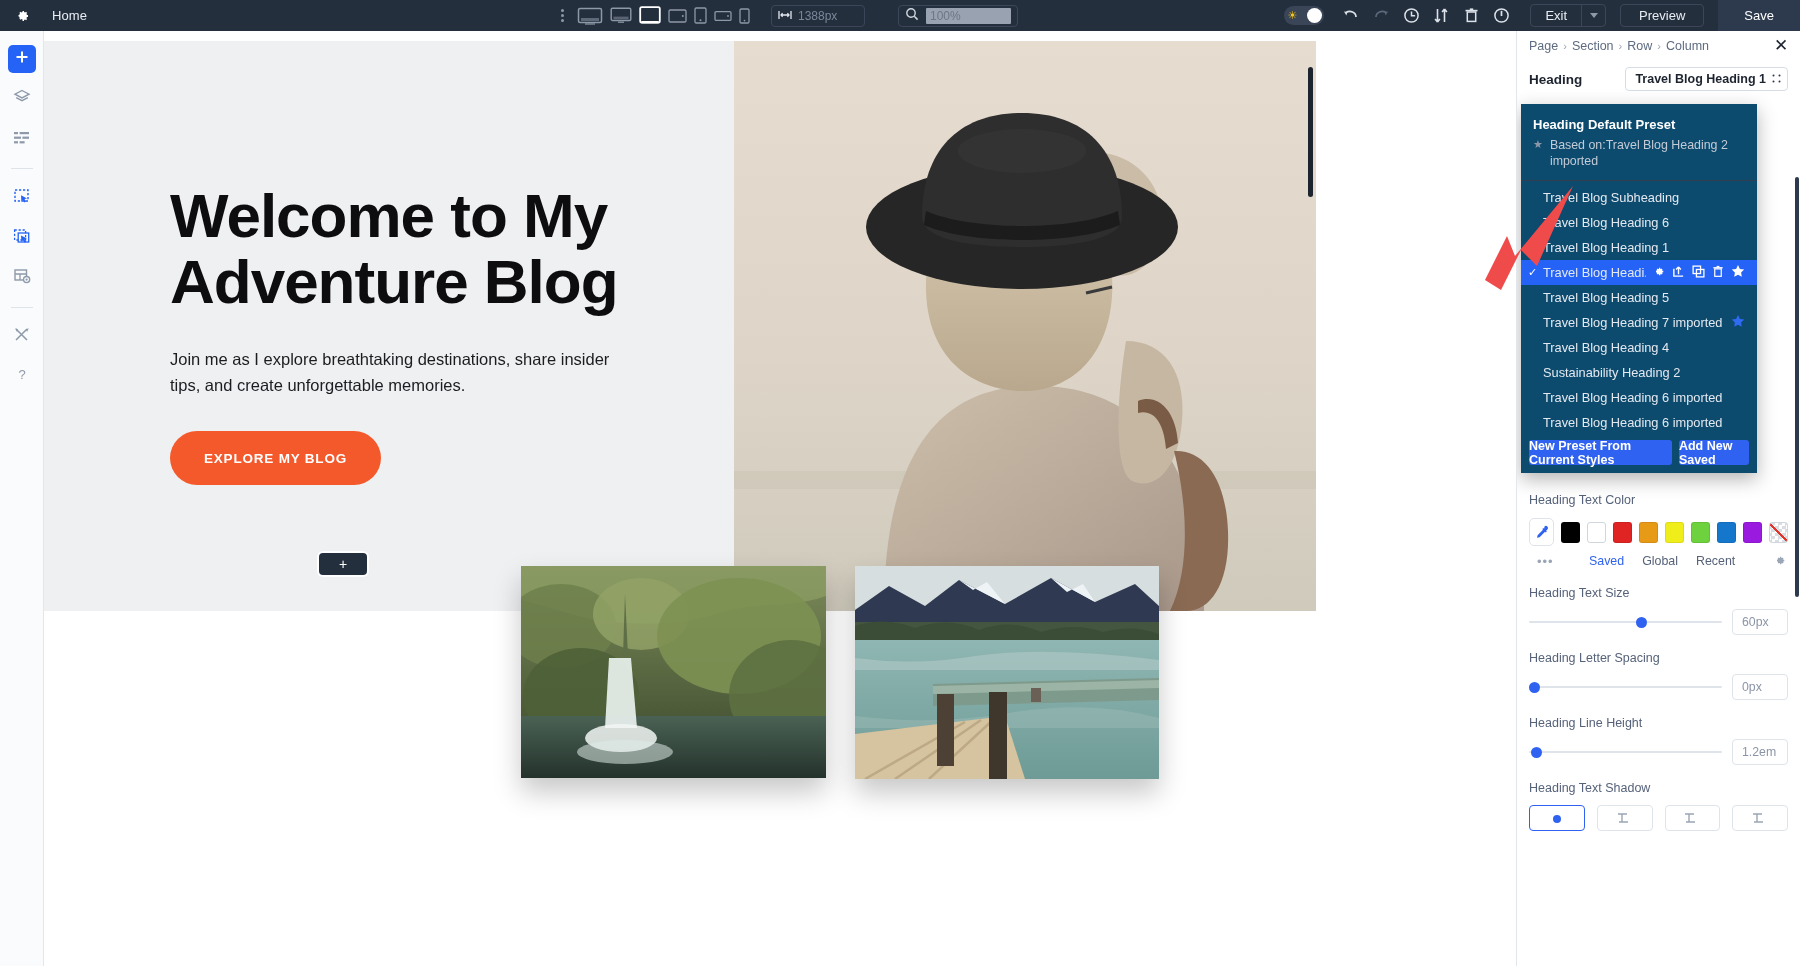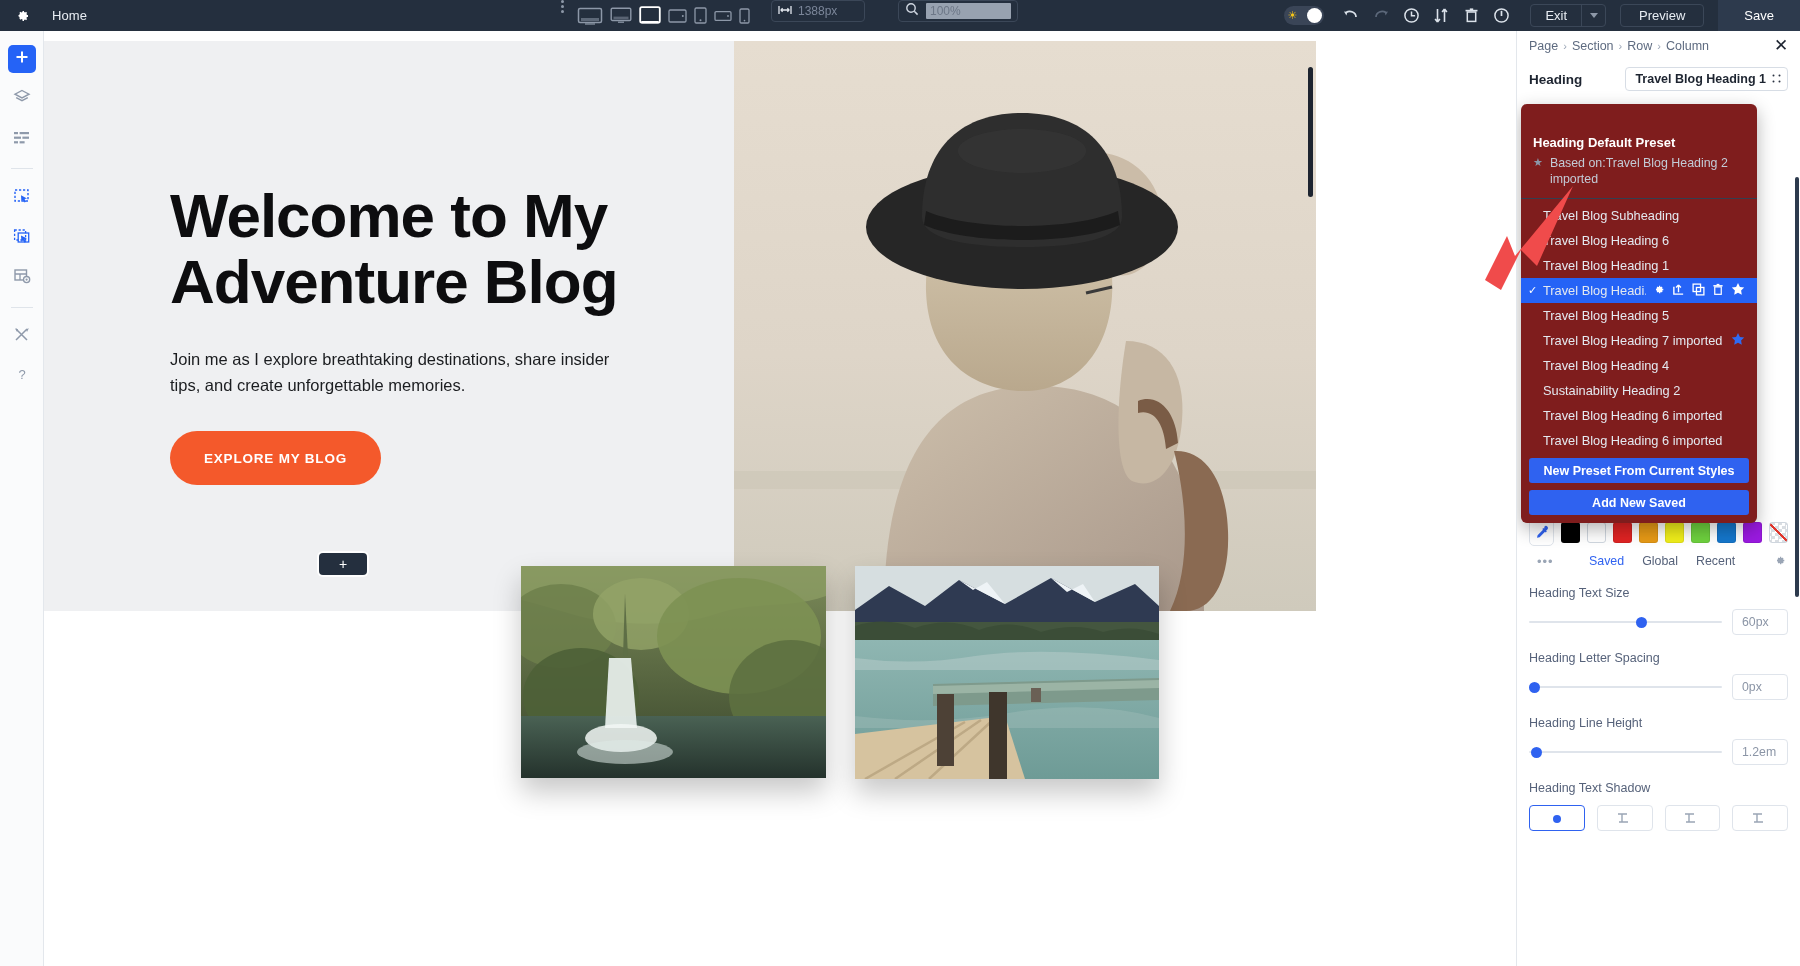--- a/index.html
+++ b/index.html
@@ -17,21 +17,21 @@
     display: flex; align-items: center;
     color: #ffffff;
     z-index: 50;
   }
   #topbar .tb-left { display: flex; align-items: center; padding-left: 12px; gap: 20px; }
   #topbar .gear-btn { width: 20px; height: 20px; display:flex; align-items:center; justify-content:center; cursor:pointer; }
   #topbar .page-name { font-size: 13px; color: #e8edf3; letter-spacing: .1px; }
 
   #topbar .tb-center {
     position: absolute; left: 555px; top: 0; height: 31px;
-    display: flex; gap: 7px;
+    display: flex; align-items: center; gap: 7px;
   }
   .dots-v { display:flex; flex-direction:column; gap:2px; padding: 0 6px; cursor:pointer;}
   .dots-v i { width:3px; height:3px; background:#8d98a8; border-radius:50%; display:block;}
 
   .dev-icon { cursor:pointer; display:flex; align-items:center; justify-content:center; }
   .dev-icon svg { display:block; }
 
   .px-field {
     margin-left: 14px;
     height: 22px; width: 94px;
@@ -151,41 +151,41 @@
   .rp-heading-row .rp-title { font-size: 13.5px; font-weight:700; color:#1d2430; }
   .preset-select {
     border:1px solid #d7dde5; border-radius:4px; height:24px; padding: 0 6px 0 9px;
     display:flex; align-items:center; gap:6px; font-size:12.5px; font-weight:700; color:#1d2430;
     cursor:pointer; background:#fff;
   }
 
   
   #preset-dropdown {
     position: absolute; left: 4px; top: 73px; width: 236px;
-    background: #7f1d1d; border-radius: 6px; padding: 24px 0 8px;
+    background: #0c4a6e; border-radius: 0; padding: 6px 0 8px;
     box-shadow: 0 6px 18px rgba(0,0,0,.3); z-index: 60;
   }
   .dd-default { padding: 7px 12px 9px; }
   .dd-default .dd-title { color:#fff; font-size: 13px; font-weight: 700; }
   .dd-default .dd-sub { display:flex; gap:7px; margin-top: 5px; align-items:flex-start; }
   .dd-default .dd-sub .star { color:#8b97a9; font-size:11px; line-height: 14px; }
   .dd-default .dd-sub .txt { color:#c3cbd6; font-size: 12.4px; line-height: 1.3; }
   .dd-divider { height:1px; background:#333f50; margin: 2px 0 4px; }
 
   .dd-item {
     height: 25px; display:flex; align-items:center; padding: 0 12px 0 22px;
     color:#e4e9f0; font-size: 12.8px; cursor:pointer; position:relative;
   }
   .dd-item.selected { background: #2563f6; padding-left: 22px; }
   .dd-item .check { position:absolute; left: 7px; font-size: 11px; color:#fff; }
   .dd-item .label { flex: 1; white-space: nowrap; overflow: hidden; }
   .dd-item .fav-star { color: #2f6bf3; font-size: 14px; }
   .dd-item.selected .row-icons { display:flex; align-items:center; gap: 7px; margin-left: 6px; color:#fff; }
 
-  .dd-actions { padding: 5px 8px 0; display:flex; flex-direction:column; gap:7px; }
+  .dd-actions { padding: 5px 8px 0; display:flex; flex-direction:row; gap:7px; }
   .dd-btn {
     background: #2f62f0; color:#fff; border-radius:3px; height:25px;
     display:flex; align-items:center; justify-content:center;
     font-size: 12.5px; font-weight: 700; cursor:pointer;
   }
 
   
   .rp-section { padding: 0 12px; }
   .rp-label { font-size: 12.5px; color:#56627a; margin-top: 16px; }
 

